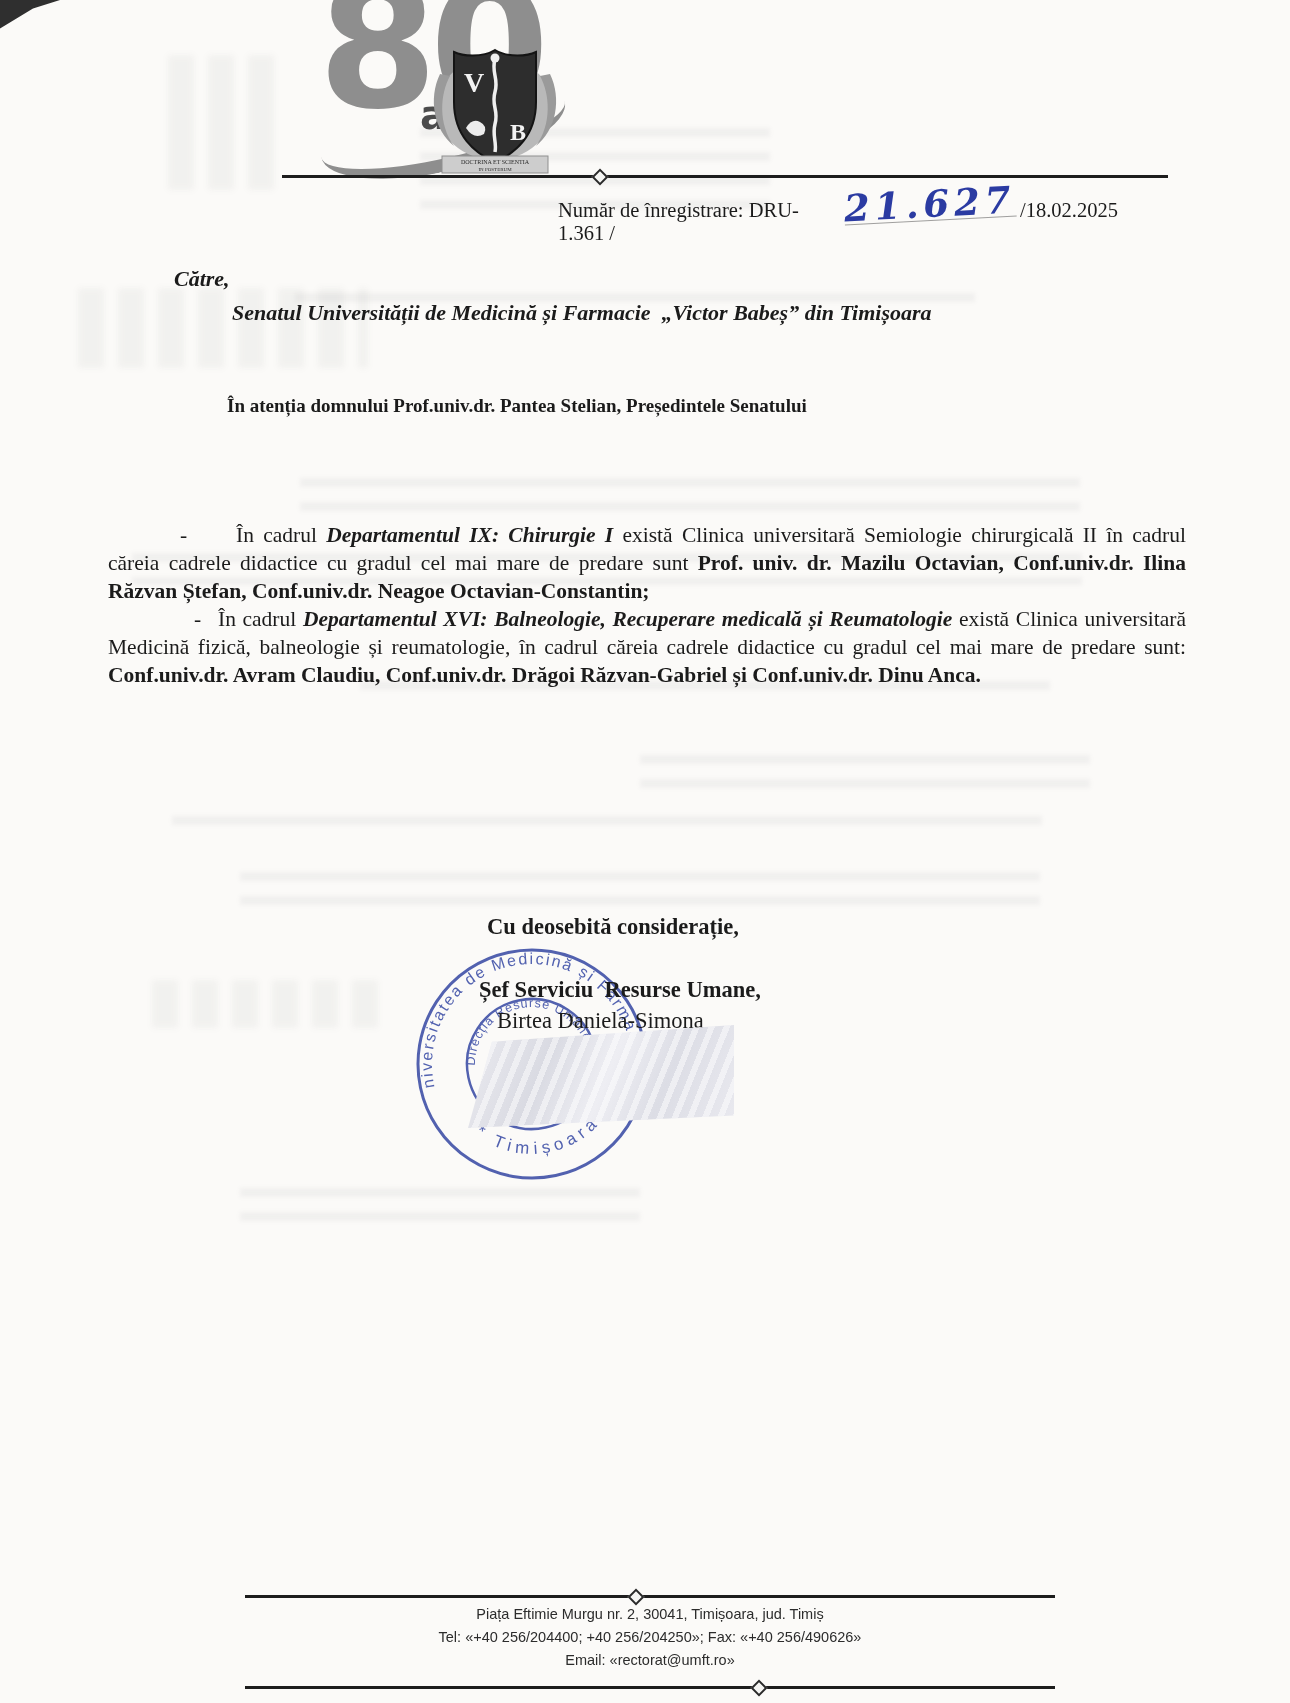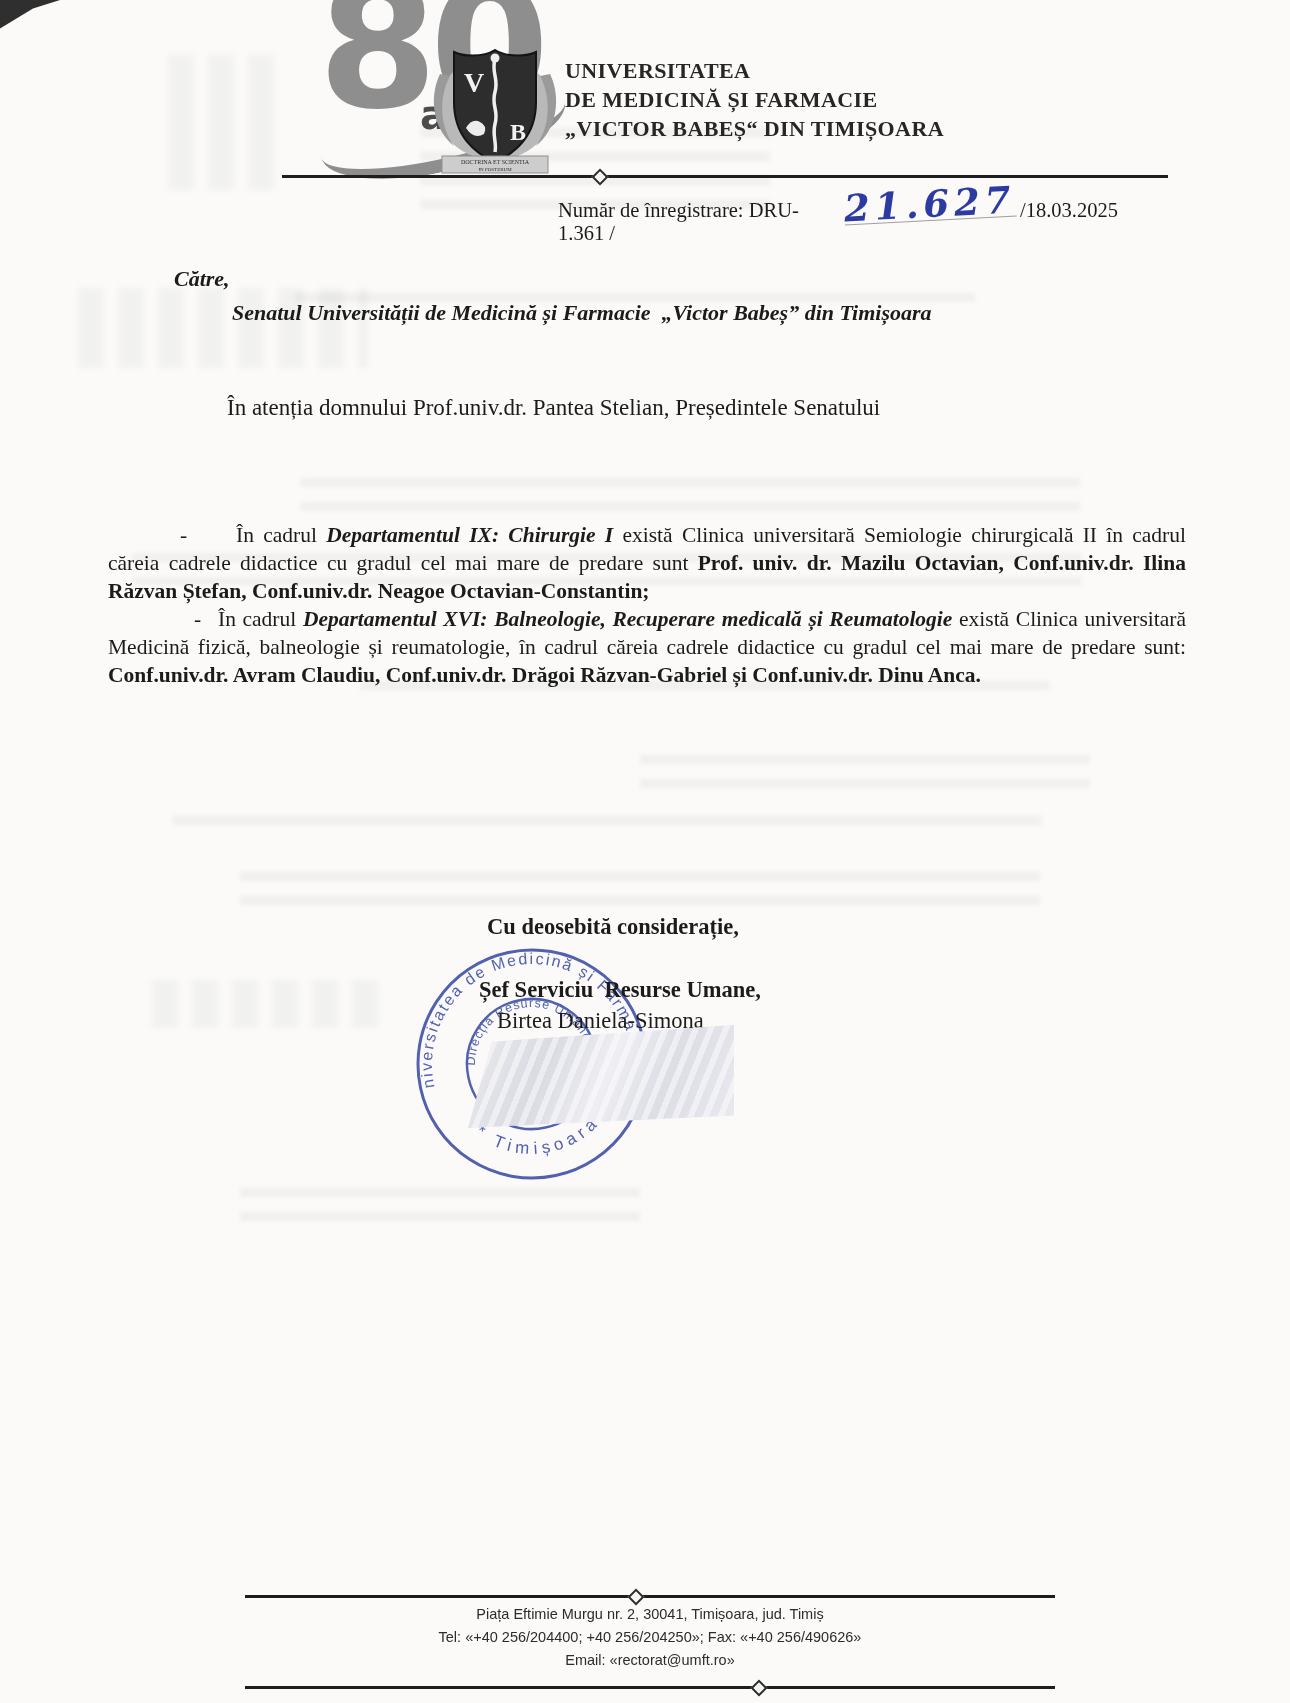--- a/index.html
+++ b/index.html
@@ -26,21 +26,21 @@
   .rule{height:3px;background:#1d1d1d;}
   .rule-diamond{width:8px;height:8px;background:#f5f5f3;border:2px solid #2a2a2a;
     transform:rotate(45deg);}
   .reg-line{left:558px;top:190px;width:560px;font-size:20.5px;display:flex;align-items:baseline;}
   .reg-hand{font-family:"DejaVu Serif",serif;font-style:italic;font-weight:bold;
     font-size:37px;color:#2b3ba2;letter-spacing:5px;transform:rotate(-3deg);
     margin:0 4px 0 12px;border-bottom:1.5px solid rgba(70,70,70,.5);line-height:.8;}
   
   .salutation{left:174px;top:266px;font-size:22px;font-weight:bold;font-style:italic;}
   .addressee{left:232px;top:300px;font-size:22px;font-weight:bold;font-style:italic;white-space:pre-wrap;}
-  .attention{left:227px;top:395px;font-size:23px;font-weight:normal;}
+  .attention{left:227px;top:395px;font-size:19px;font-weight:bold;}
   .body-block{left:108px;top:521px;width:1078px;font-size:21.5px;line-height:28px;text-align:justify;}
   .body-block p{margin:0;}
   .p-first{text-indent:126px;}
   .dash1{display:inline-block;width:56px;text-indent:0;}
   .dash2{display:inline-block;width:24px;text-indent:0;}
   .item1{text-indent:72px;}
   .item2{text-indent:86px;}
   .dep{font-weight:bold;font-style:italic;}
   .names{font-weight:bold;}
   .closing{left:487px;top:914px;font-size:22.5px;font-weight:bold;}
@@ -95,33 +95,28 @@
     <text x="98" y="96" font-family="Liberation Serif,serif" font-size="24" font-weight="bold" fill="#f2f2f2" text-anchor="middle">B</text>
     <path d="M75 14 C 71 30, 79 34, 75 48 C 71 62, 79 66, 75 80 C 72 92, 77 98, 75 108" fill="none" stroke="#efefef" stroke-width="3.5"></path>
     <circle cx="75" cy="14" r="4.5" fill="#efefef"></circle>
     <path d="M46 84 q6 -10 14 -6 q8 4 4 12 q-10 6 -18 -6 Z" fill="#ececec"></path>
     <rect x="22" y="112" width="106" height="17" fill="#cdcdcd" stroke="#8f8f8f" stroke-width="1"></rect>
     <text x="75" y="120" font-family="Liberation Serif,serif" font-size="6" fill="#2a2a2a" text-anchor="middle">DOCTRINA ET SCIENTIA</text>
     <text x="75" y="127" font-family="Liberation Serif,serif" font-size="5" fill="#2a2a2a" text-anchor="middle">IN POSTERUM</text>
   </svg>
   <div class="abs logo-zero" style="z-index:-1;">0</div>
 
-  <div class="abs univ-name">
-    <div>UNIVERSITATEA</div>
-    <div>DE MEDICINĂ ȘI FARMACIE</div>
-    <div>„VICTOR BABEȘ“ DIN TIMIȘOARA</div>
-  </div>
 
   <div class="abs rule" style="left:282px;top:175px;width:886px;"></div>
   <div class="abs rule-diamond" style="left:594px;top:171px;"></div>
 
   <div class="abs reg-line">
     <span>Număr de înregistrare: DRU-1.361 /</span>
     <span class="reg-hand">21.627</span>
-    <span>/18.03.2025</span>
+    <span>/18.02.2025</span>
   </div>
 
   <div class="abs salutation">Către,</div>
   <div class="abs addressee">Senatul Universității de Medicină și Farmacie  „Victor Babeș” din Timișoara</div>
   <div class="abs attention">În atenția domnului Prof.univ.dr. Pantea Stelian, Președintele Senatului</div>
 
   <div class="abs body-block">
     <p class="item1"><span class="dash1">-</span><span>În cadrul </span><span class="dep">Departamentul IX: Chirurgie I</span><span> există Clinica universitară Semiologie chirurgicală II în cadrul căreia cadrele didactice cu gradul cel mai mare de predare sunt </span><span class="names">Prof. univ. dr. Mazilu Octavian, Conf.univ.dr. Ilina Răzvan Ștefan, Conf.univ.dr. Neagoe Octavian-Constantin;</span></p>
     <p class="item2"><span class="dash2">-</span><span>În cadrul </span><span class="dep">Departamentul XVI: Balneologie, Recuperare medicală și Reumatologie</span><span> există Clinica universitară Medicină fizică, balneologie și reumatologie,  în cadrul căreia cadrele didactice cu gradul cel mai mare de predare sunt: </span><span class="names">Conf.univ.dr. Avram Claudiu, Conf.univ.dr. Drăgoi Răzvan-Gabriel și Conf.univ.dr. Dinu Anca.</span></p>
   </div>

